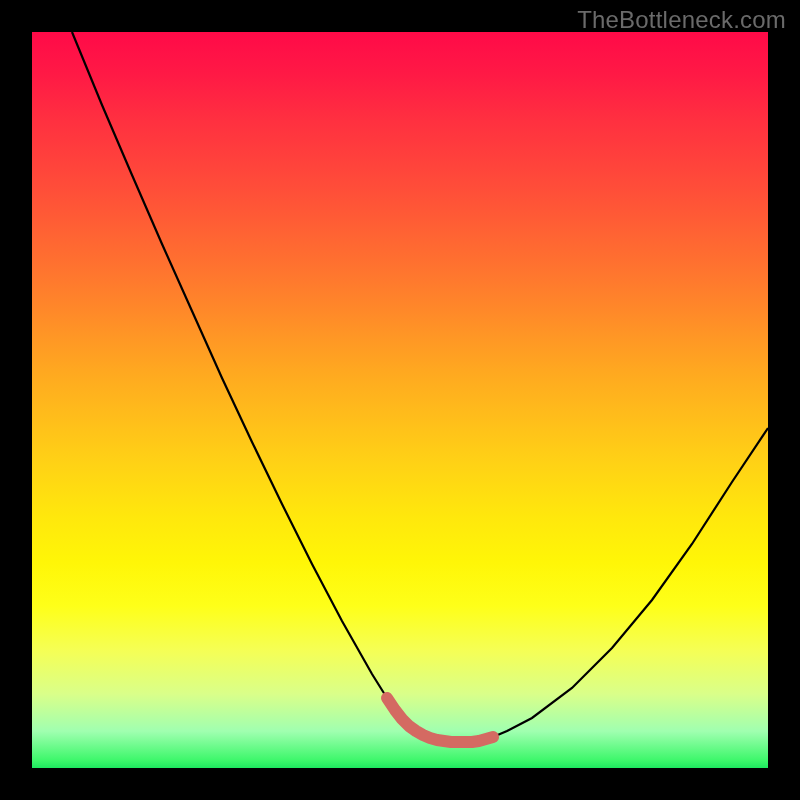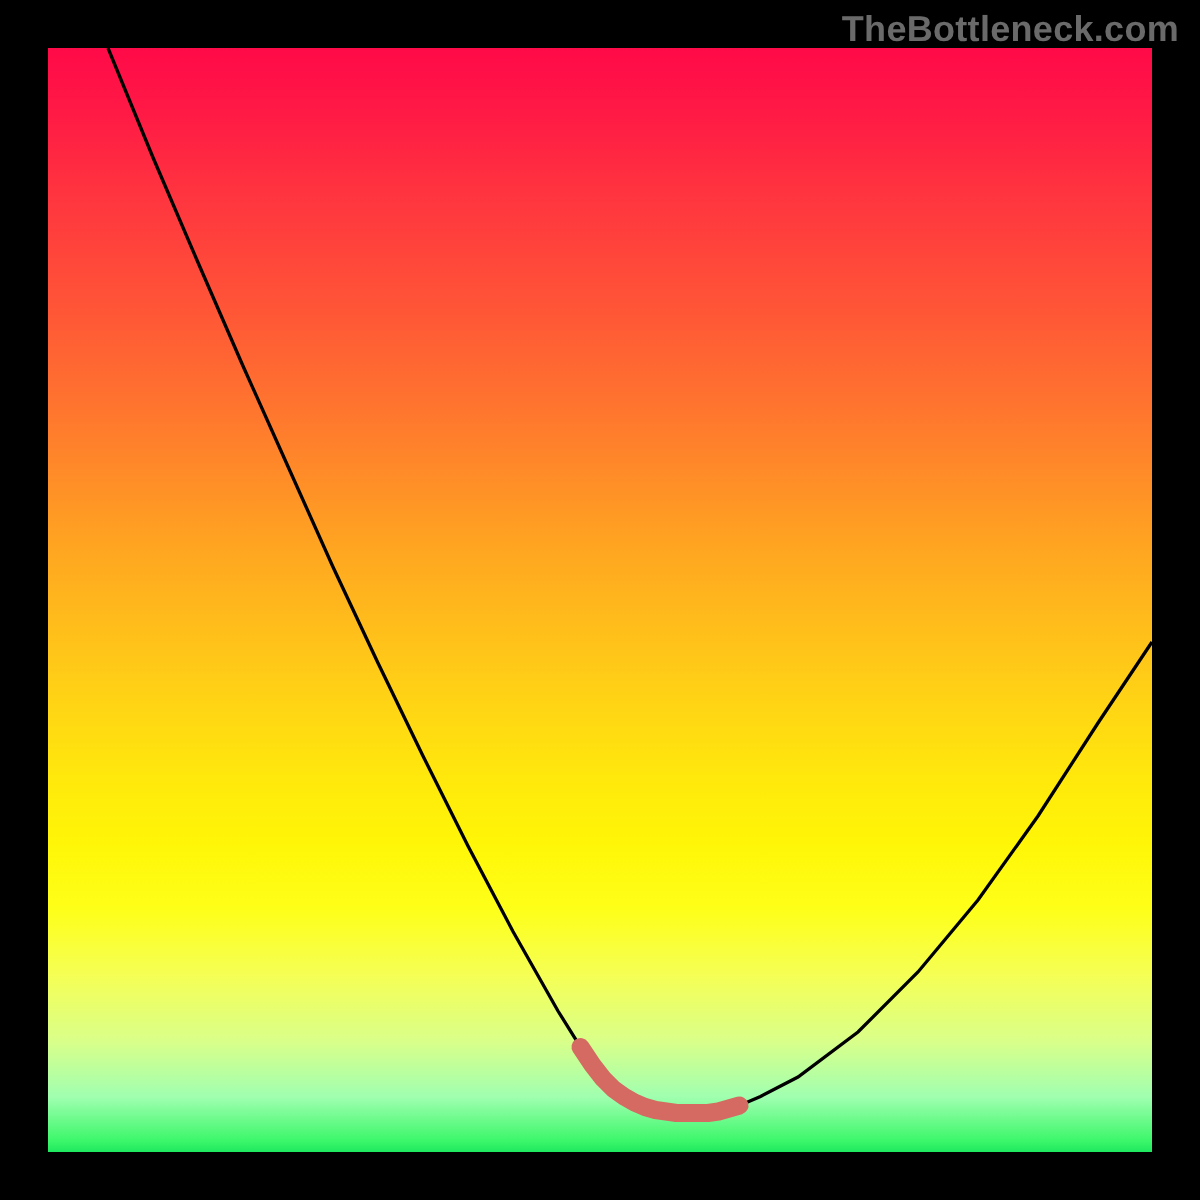--- a/index.html
+++ b/index.html
@@ -53,21 +53,21 @@
     width: 736px;
     height: 736px;
     z-index: 2;
   }
   .watermark {
     position: absolute;
     top: 6px;
     right: 14px;
     color: #6a6a6a;
     font-size: 24px;
-    font-weight: 700;
+    font-weight: 400;
     letter-spacing: 0.2px;
     z-index: 5;
     font-family: Arial, Helvetica, sans-serif;
   }
 </style>
 </head>
 <body>
 
 <div class="frame">
   <div class="watermark">TheBottleneck.com</div>

